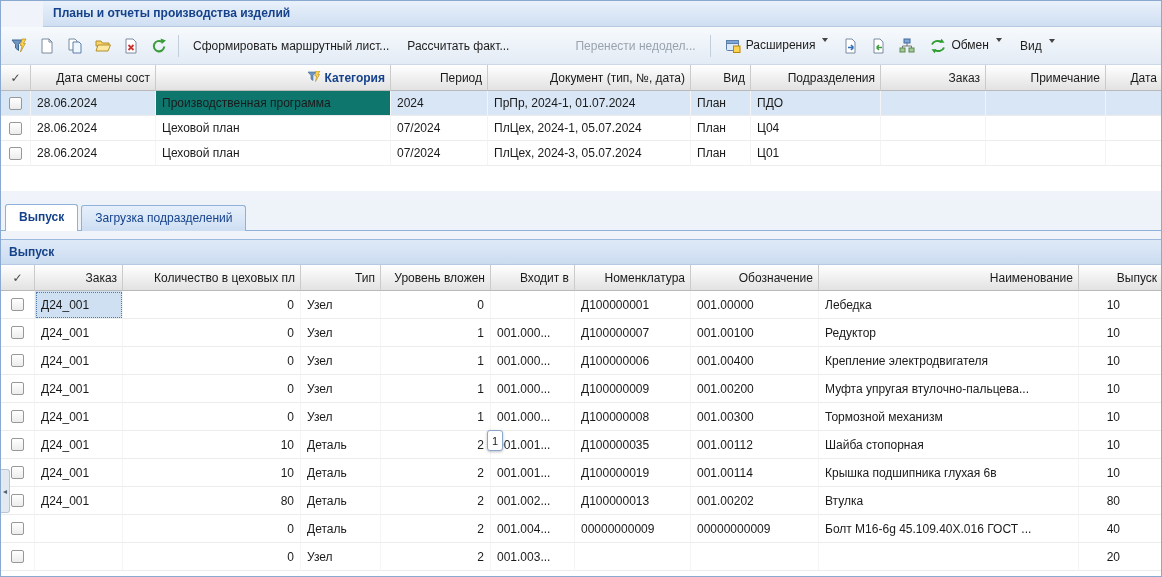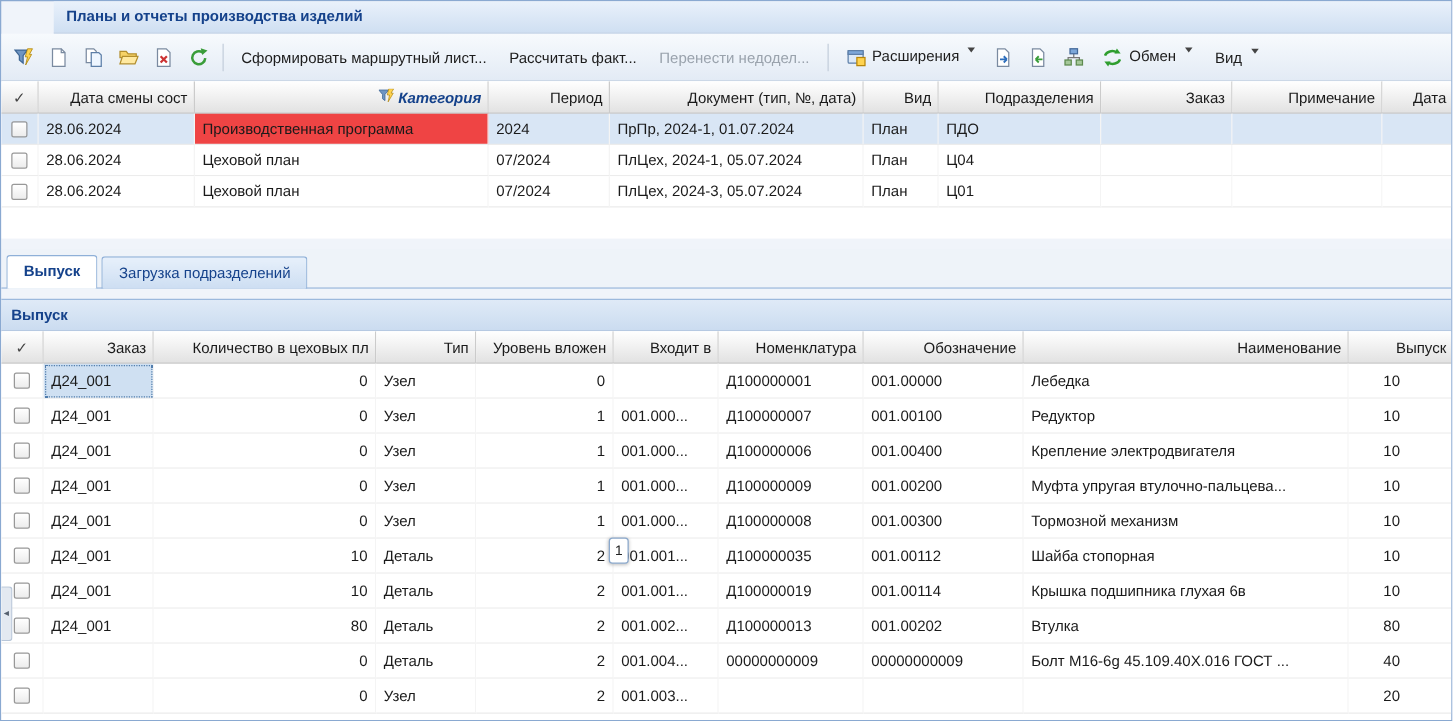--- a/index.html
+++ b/index.html
@@ -35,21 +35,21 @@
     border-bottom: 1px solid #ccd8e7;
     white-space: nowrap;
   }
   .tbtn {
     display: inline-flex; align-items: flex-start; gap: 5px;
     padding: 4px 7px; border: 1px solid transparent; border-radius: 2px;
     background: transparent; font-family: inherit; font-size: 12px; color: #1d1d1d;
     cursor: default;
   }
   .tbtn.icon-only { padding: 4px 4px; }
-  .tbtn.disabled { color: #9aa3ad; }
+  .tbtn.disabled { color: #9aa3ad; margin-left: 48px; }
   .tbtn svg { display: block; }
   .tsep { width: 1px; height: 22px; background: #c4cedb; margin: 0 4px; flex: 0 0 1px; }
   .dda {
     width: 0; height: 0; margin-left: 2px;
     border-left: 3px solid transparent; border-right: 3px solid transparent;
     border-top: 4px solid #444;
     display: inline-block;
   }
 
   
@@ -60,39 +60,39 @@
   th {
     height: 26px;
     background: linear-gradient(#ffffff, #efefef 55%, #e2e2e2);
     border-right: 1px solid #cbcbcb;
     border-bottom: 1px solid #b9b9b9;
     font-weight: normal; font-size: 12px; color: #1a1a1a;
     text-align: right; padding: 0 5px;
     white-space: nowrap; overflow: hidden;
   }
   th:first-child { text-align: center; color: #444; }
-  th.filtered-col { color: #15428b; font-weight: bold; font-style: italic; }
+  th.filtered-col { color: #15428b; font-weight: bold; }
   th.filtered-col svg { vertical-align: -1px; margin-right: 3px; }
   td {
     border-bottom: 1px solid #ececec;
     border-right: 1px solid #f4f4f4;
     padding: 0 6px; white-space: nowrap; overflow: hidden;
     font-size: 12px; background: #fff;
   }
   .upper-grid td { height: 25px; }
   .lower-grid td { height: 28px; }
   td.cb-cell { text-align: center; padding: 0; }
   .checkbox {
     width: 13px; height: 13px; margin: 0 auto;
     border: 1px solid #989898; border-radius: 2px;
     background: linear-gradient(#ffffff, #ececec);
   }
   
   .upper-grid tr.selected td { background: #d9e6f5; }
-  .upper-grid tr.selected td.focused { background: #ef4444; }
+  .upper-grid tr.selected td.focused { background: #0f766e; }
   .lower-grid tr.selected td.focused {
     background: #cfe0f2;
     outline: 1px dotted #517dad; outline-offset: -2px;
   }
   
   #output-table td:nth-child(3), #output-table td:nth-child(5) { text-align: right; }
   #output-table td:nth-child(10) { text-align: right; padding-right: 42px; }
 
   
   .splitter { flex: 0 0 8px; background: #f0f4fa; }

